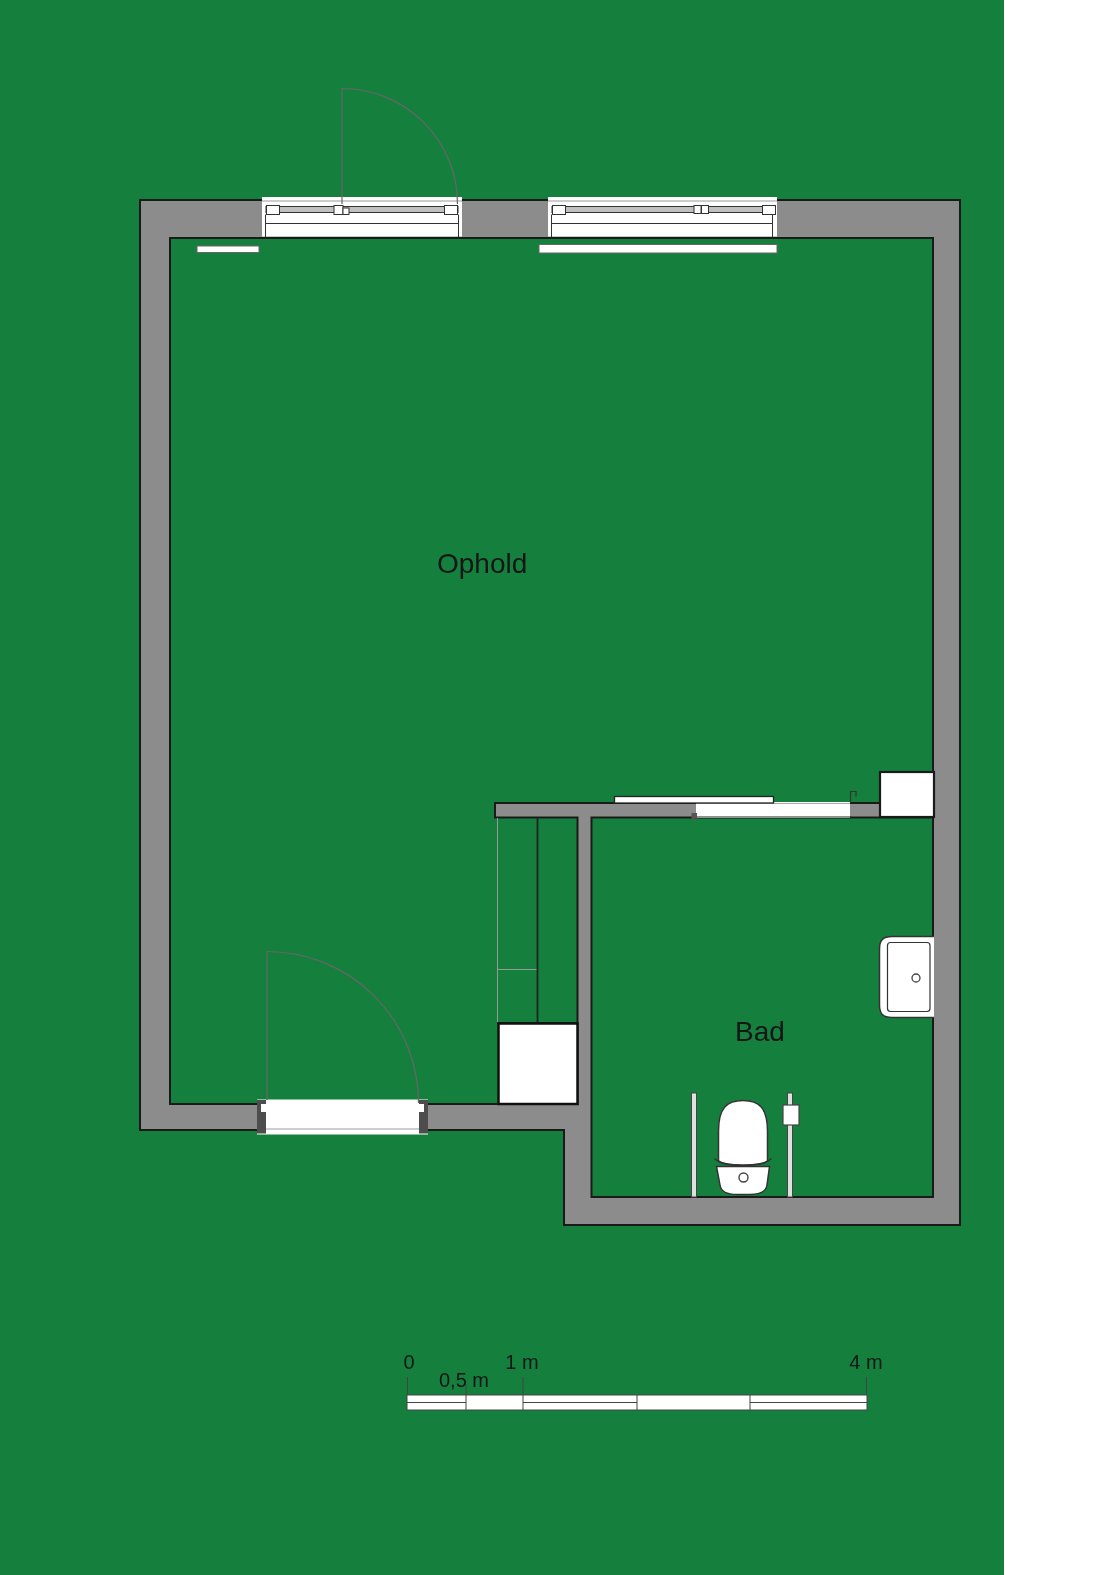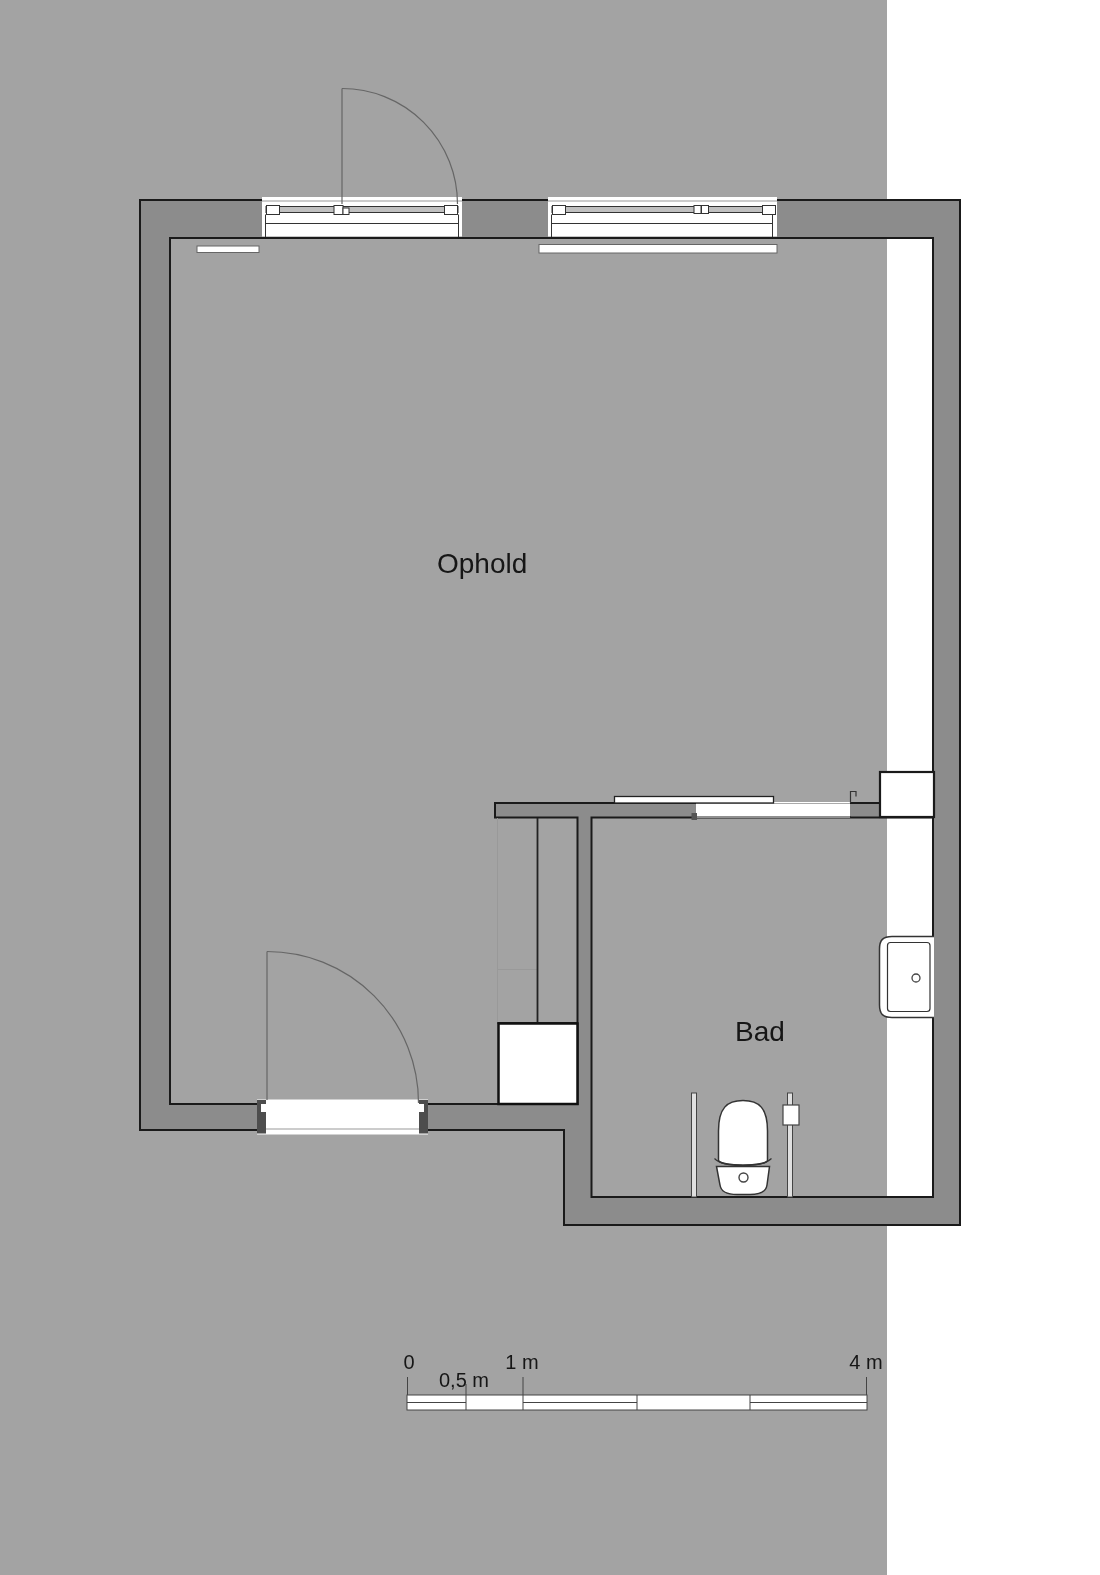--- a/index.html
+++ b/index.html
@@ -1,20 +1,20 @@
 <!DOCTYPE html>
 <html><head>
 <meta charset="utf-8">
 <style>
   html, body { margin: 0; padding: 0; background: #ffffff; }
   .canvas {
     position: relative;
-    width: 887px;
+    width: 1004px;
     height: 1575px;
-    background: #a3a3a3;
+    background: #15803d;
     font-family: "Liberation Sans", sans-serif;
   }
   svg { display: block; }
   .room-label {
     font-family: "Liberation Sans", sans-serif;
     font-size: 28px;
     fill: #161616;
   }
   .scale-label {
     font-family: "Liberation Sans", sans-serif;

